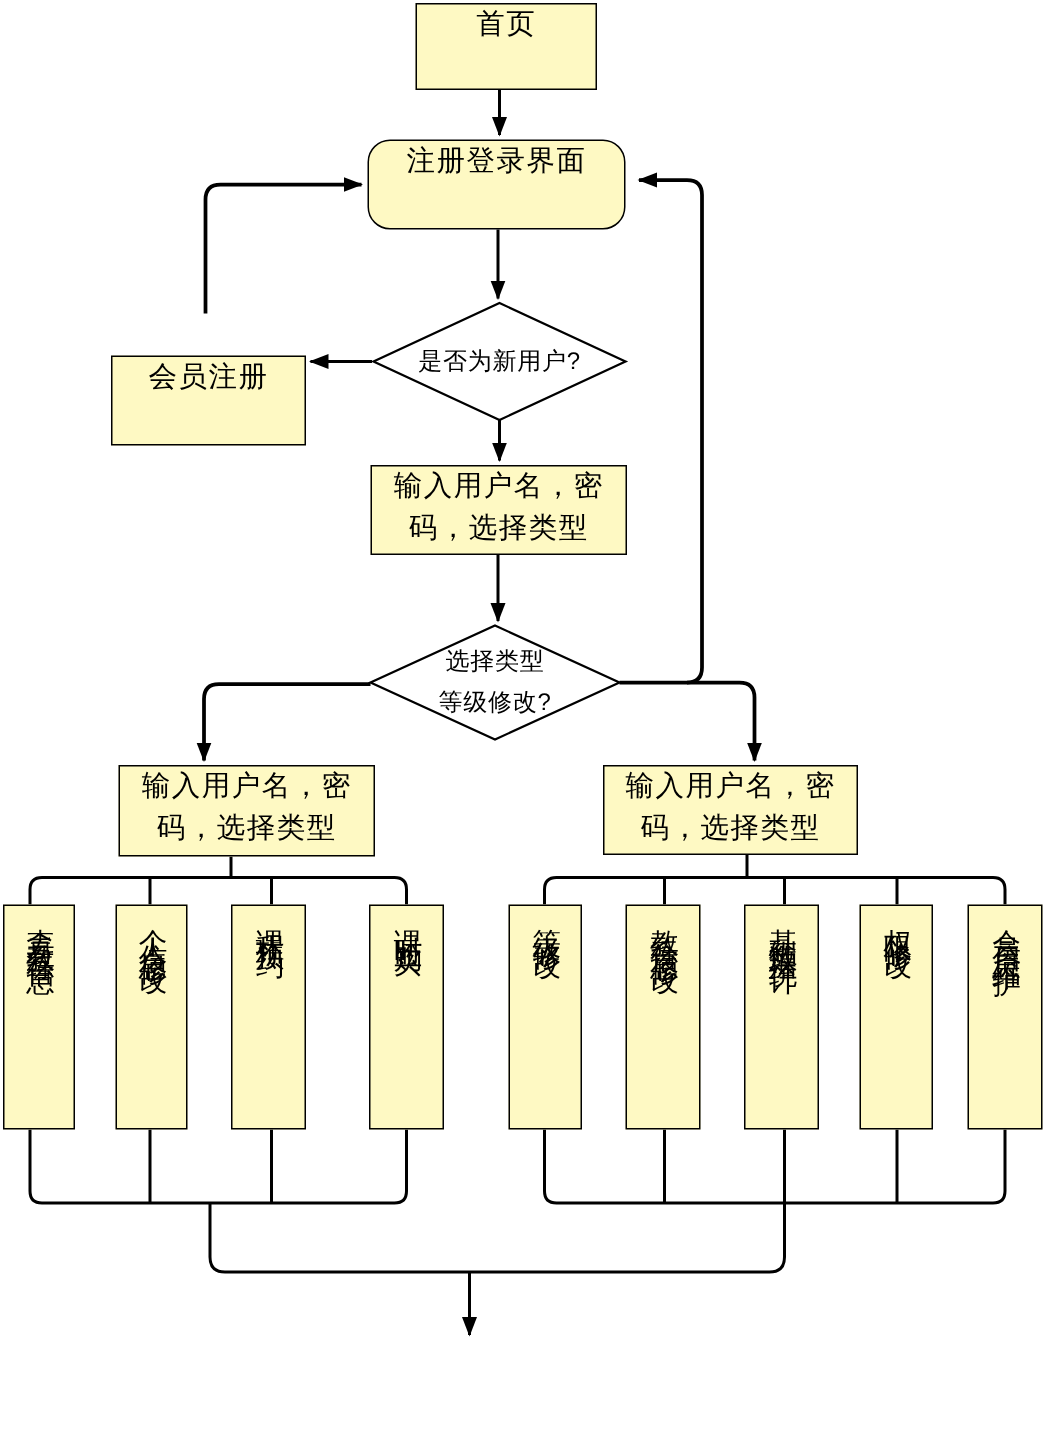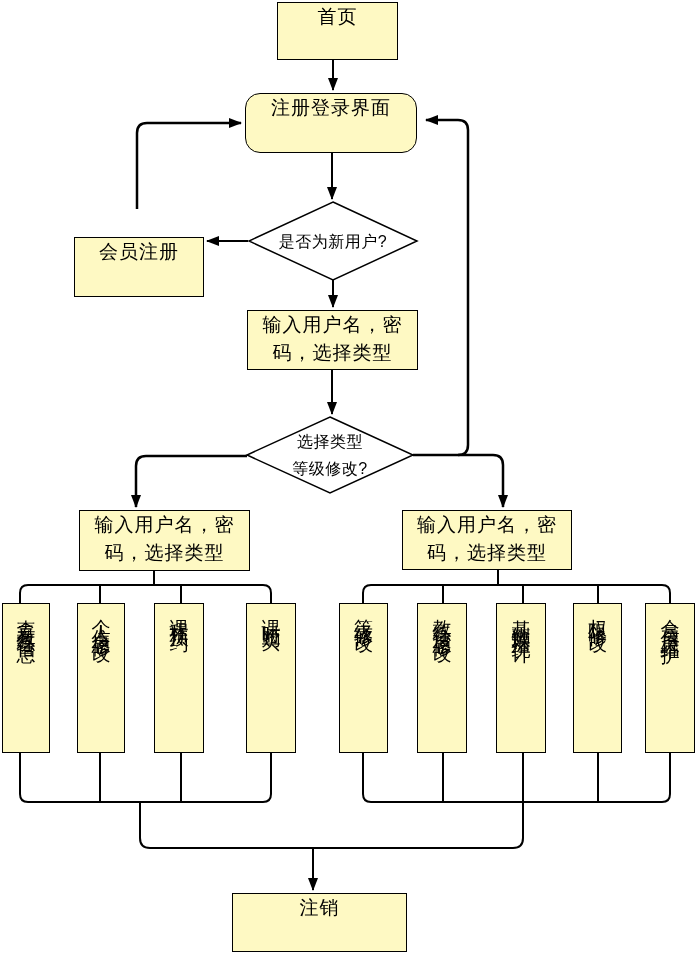--- a/index.html
+++ b/index.html
@@ -143,17 +143,14 @@
   <div class="box thin" style="left:496px;top:603px;width:50px;height:150px;">
     <span class="vlabel">基础数据统计</span>
   </div>
   <div class="box thin" style="left:573px;top:603px;width:49px;height:150px;">
     <span class="vlabel">权限修改</span>
   </div>
   <div class="box thin" style="left:645px;top:603px;width:50px;height:150px;">
     <span class="vlabel">会员信息维护</span>
   </div>
 
-  <div class="box thin" style="left:232px;top:893px;width:175px;height:59px;">
-    <span>注销</span>
-  </div>
 
 </div>
 
 </body></html>

